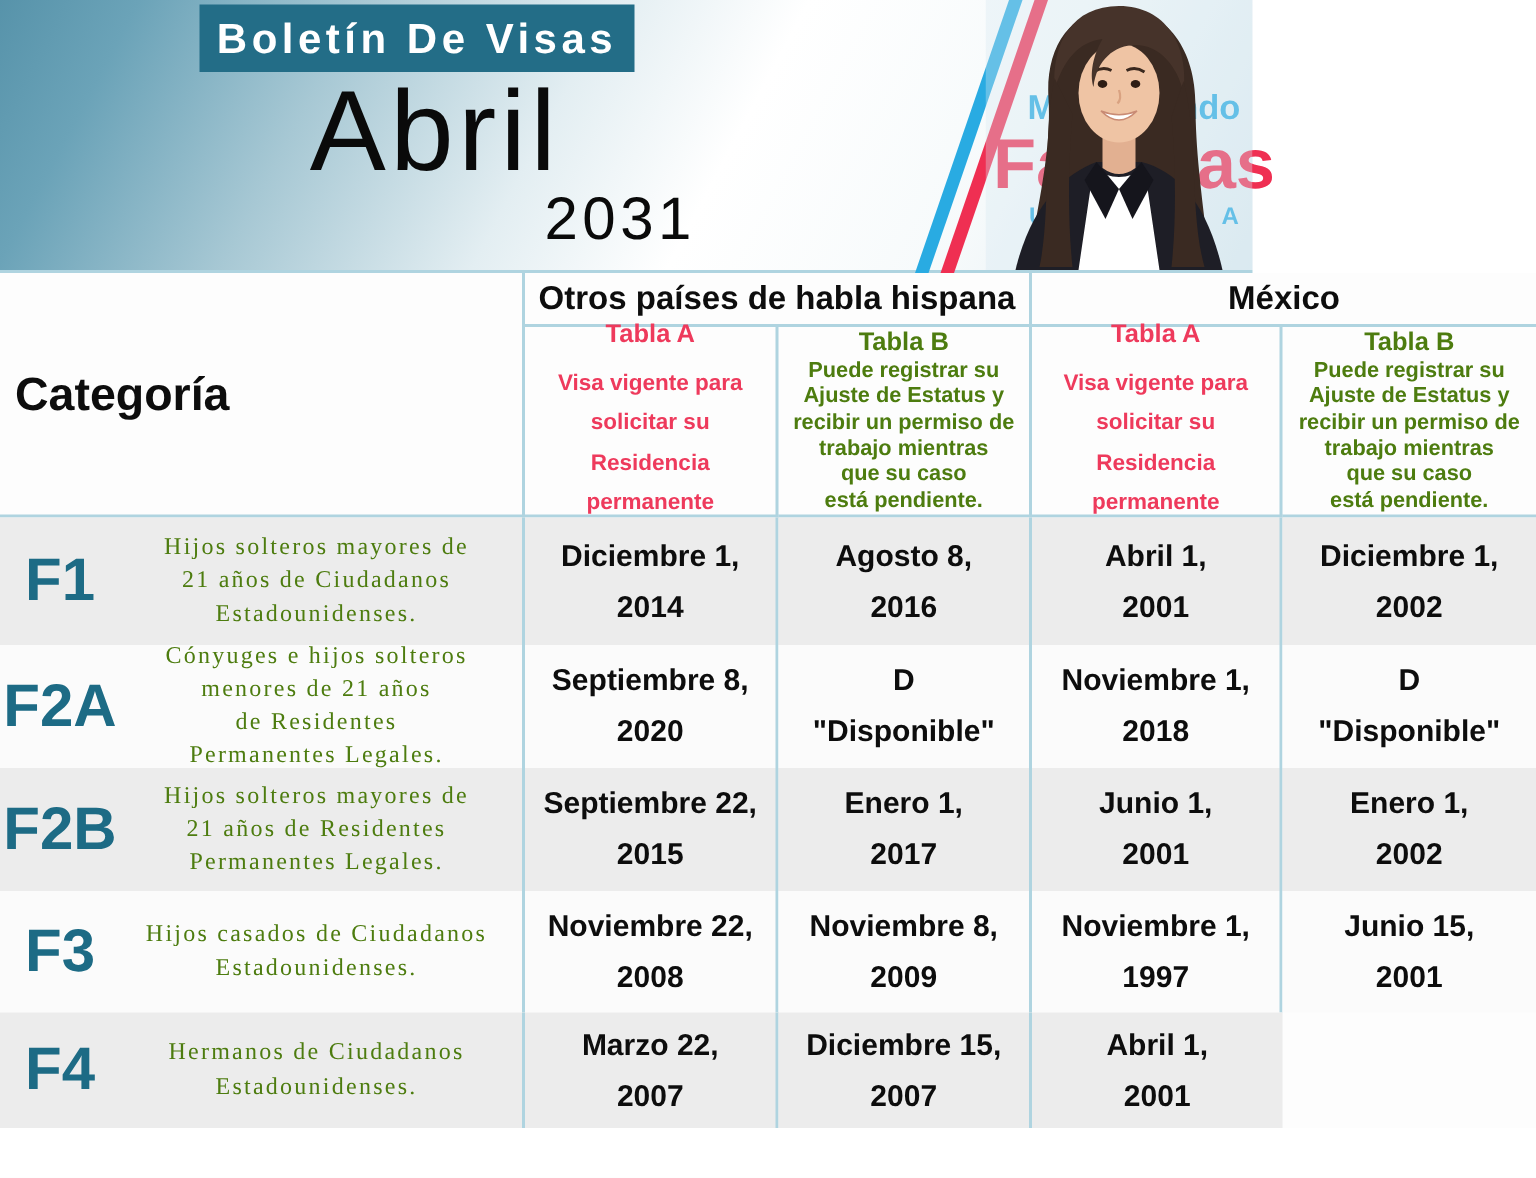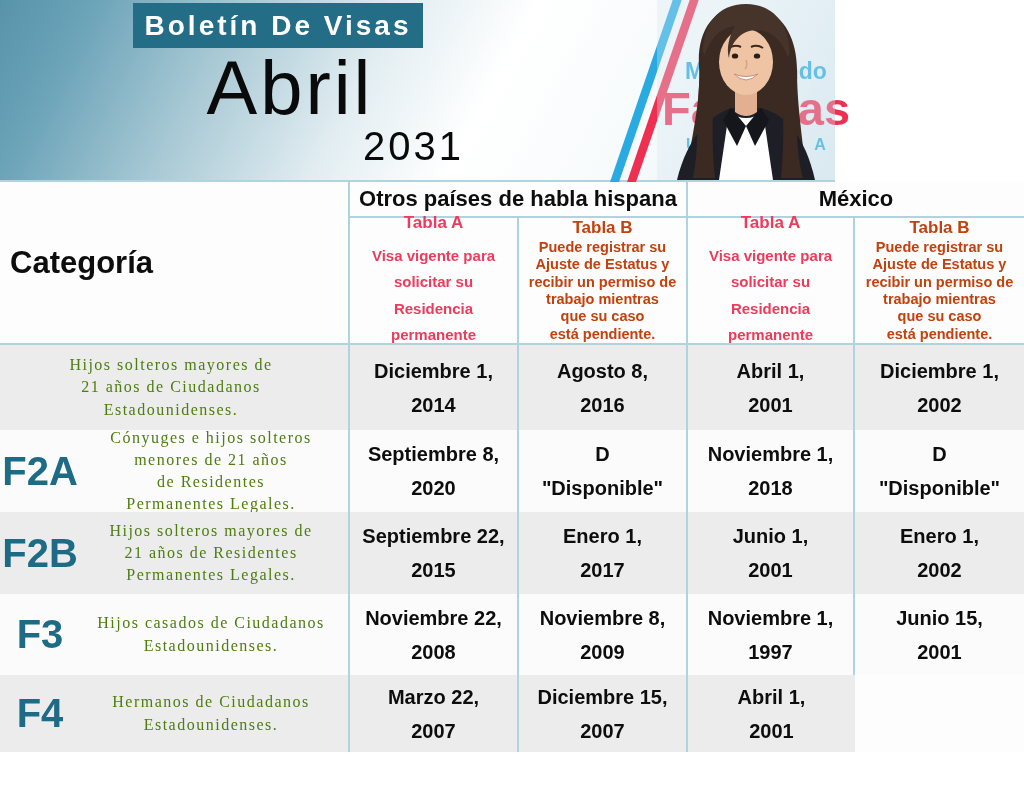--- a/index.html
+++ b/index.html
@@ -50,21 +50,21 @@
     border-bottom:2px solid #afd4e0;font-size:31px;font-weight:bold;color:#0d0d0d;
   }
   .group{font-size:22px;font-weight:bold;color:#0d0d0d;border-bottom:2px solid #afd4e0;}
   .g1{grid-column:2/4;}
   .g2{grid-column:4/6;}
   .sub{flex-direction:column;border-bottom:2px solid #afd4e0;text-align:center;padding:4px 6px;}
   .sub .sub-title{font-weight:bold;font-size:17px;}
   .sub-red{color:#ee3a5c;}
   .sub-red .sub-title{margin-bottom:10px;}
   .sub-red .sub-desc{font-weight:bold;font-size:15px;line-height:1.75;}
-  .sub-teal{color:#c2410c;}
+  .sub-teal{color:#4d7c0f;}
   .sub-teal .sub-desc{font-weight:bold;font-size:14.5px;line-height:1.2;margin-top:1px;}
   .shade-a{background:#ececec;}
   .shade-b{background:#fbfbfb;}
   .catcell{justify-content:flex-start;}
   .code{width:80px;flex:0 0 80px;text-align:center;font-weight:bold;font-size:40px;color:#1d6b85;}
   .desc{flex:1;text-align:center;font-size:16px;letter-spacing:1.5px;line-height:1.38;color:#4d7c0f;padding-right:6px;font-family:Liberation Serif, serif;}
   .date{font-weight:bold;font-size:20px;line-height:1.7;color:#0d0d0d;text-align:center;}
   .multiline{white-space:pre-line;}
   
   .footer{
@@ -143,20 +143,21 @@
       <div class="sub-title">Tabla B</div>
       <div class="sub-desc multiline">Puede registrar su
 Ajuste de Estatus y
 recibir un permiso de
 trabajo mientras
 que su caso
 está pendiente.</div>
     </div>
 
     <div class="cell catcell shade-a">
+      <span class="code">F1</span>
       <span class="desc multiline">Hijos solteros mayores de
 21 años de Ciudadanos
 Estadounidenses.</span>
     </div>
     <div class="cell date shade-a multiline">Diciembre 1,
 2014</div>
     <div class="cell date shade-a multiline">Agosto 8,
 2016</div>
     <div class="cell date shade-a multiline">Abril 1,
 2001</div>

